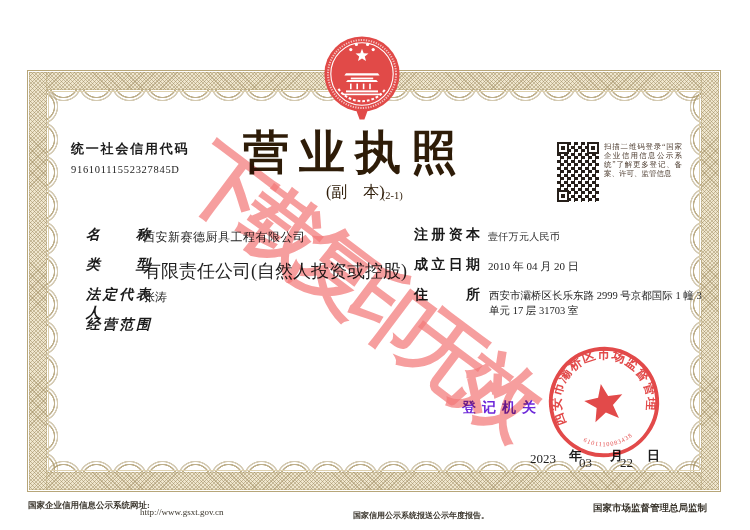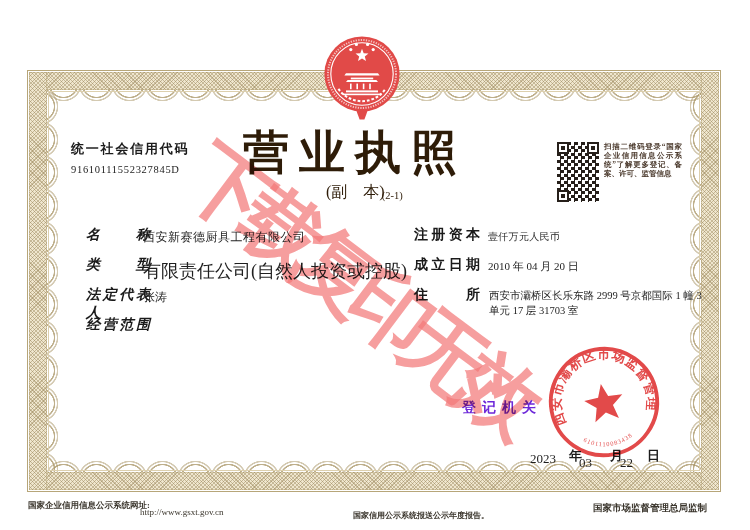--- a/index.html
+++ b/index.html
@@ -52,21 +52,21 @@
   .subtitle{position:absolute;left:326px;top:182px;font-size:16px;color:#2e1c08;white-space:nowrap;}
   .subtitle .copyidx{font-size:10.5px;position:relative;top:2px;margin-left:-3px;}
 
   .qr{position:absolute;left:557px;top:142px;width:42px;height:60px;
       background:repeating-conic-gradient(#261f1a 0 25%, #ffffff 0 50%);
       background-size:7px 7px;}
   .qf{position:absolute;width:12px;height:12px;background:#fff;border:2.4px solid #261f1a;box-sizing:border-box;}
   .qf::after{content:"";position:absolute;inset:1.6px;background:#261f1a;}
   .qf-tl{left:0;top:0;} .qf-tr{right:0;top:0;} .qf-bl{left:0;bottom:0;}
   .qr-caption{position:absolute;left:604px;top:142px;width:78px;font-size:7.5px;line-height:9px;
-              color:#4c3b2e;text-align:justify;font-weight:bold;}
+              color:#4c3b2e;text-align:justify;font-weight:normal;}
 
   
   .flabel{position:absolute;font-size:14px;font-weight:bold;color:#1a1a1a;width:64px;
           text-align:justify;text-align-last:justify;}
   .fvalue{position:absolute;color:#1f1f1f;}
   .lx{left:86px;font-style:italic;} .lvx{left:143px;text-align:right;}
   .rx{left:414px;width:66px;} .rvx{left:488px;}
   .r1{top:226px;} .r2{top:256px;} .r3{top:286px;} .r4{top:316px;}
   .v-name{top:229px;font-size:12px;letter-spacing:.5px;}
   .v-type{top:259px;font-size:18px;}

